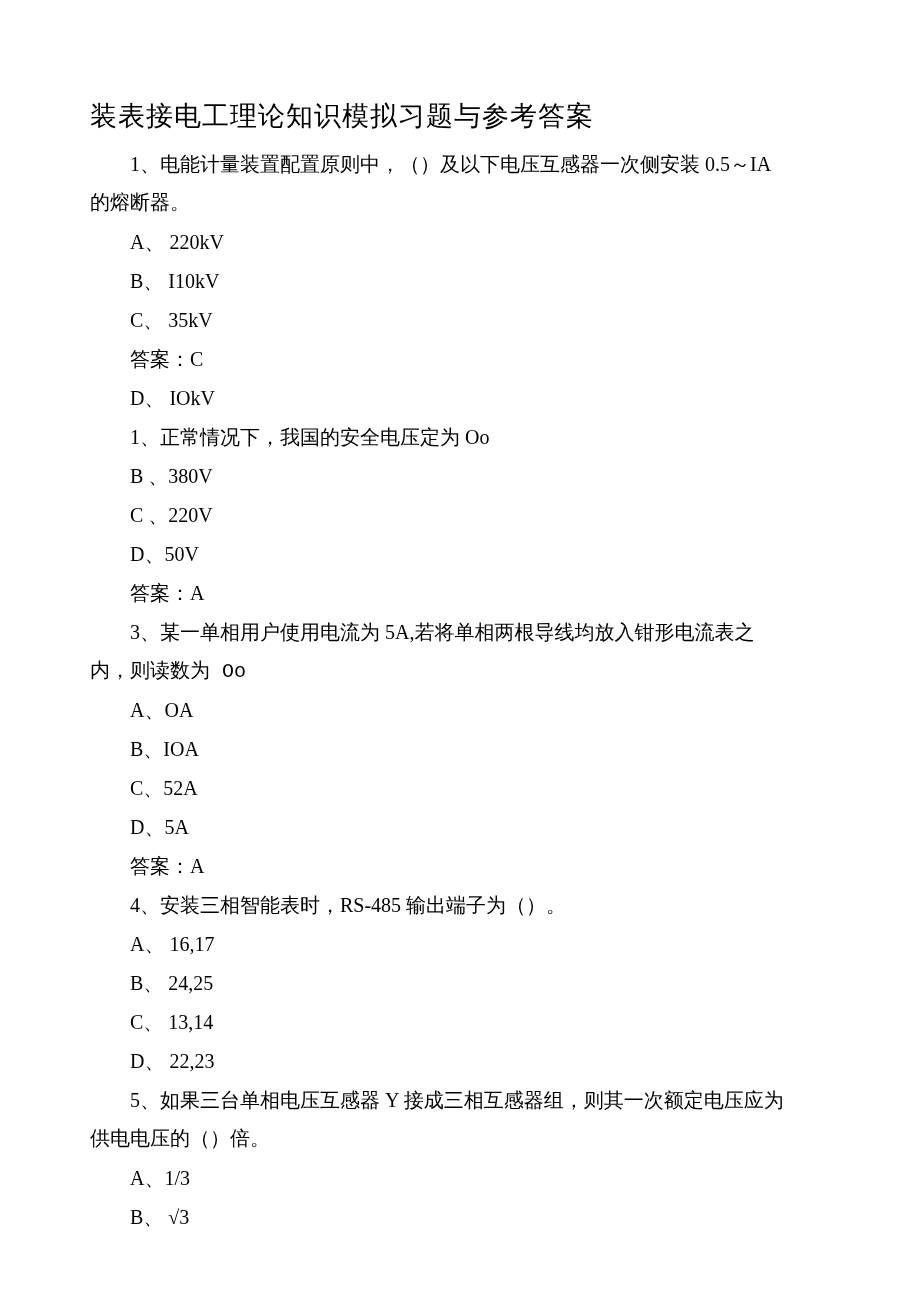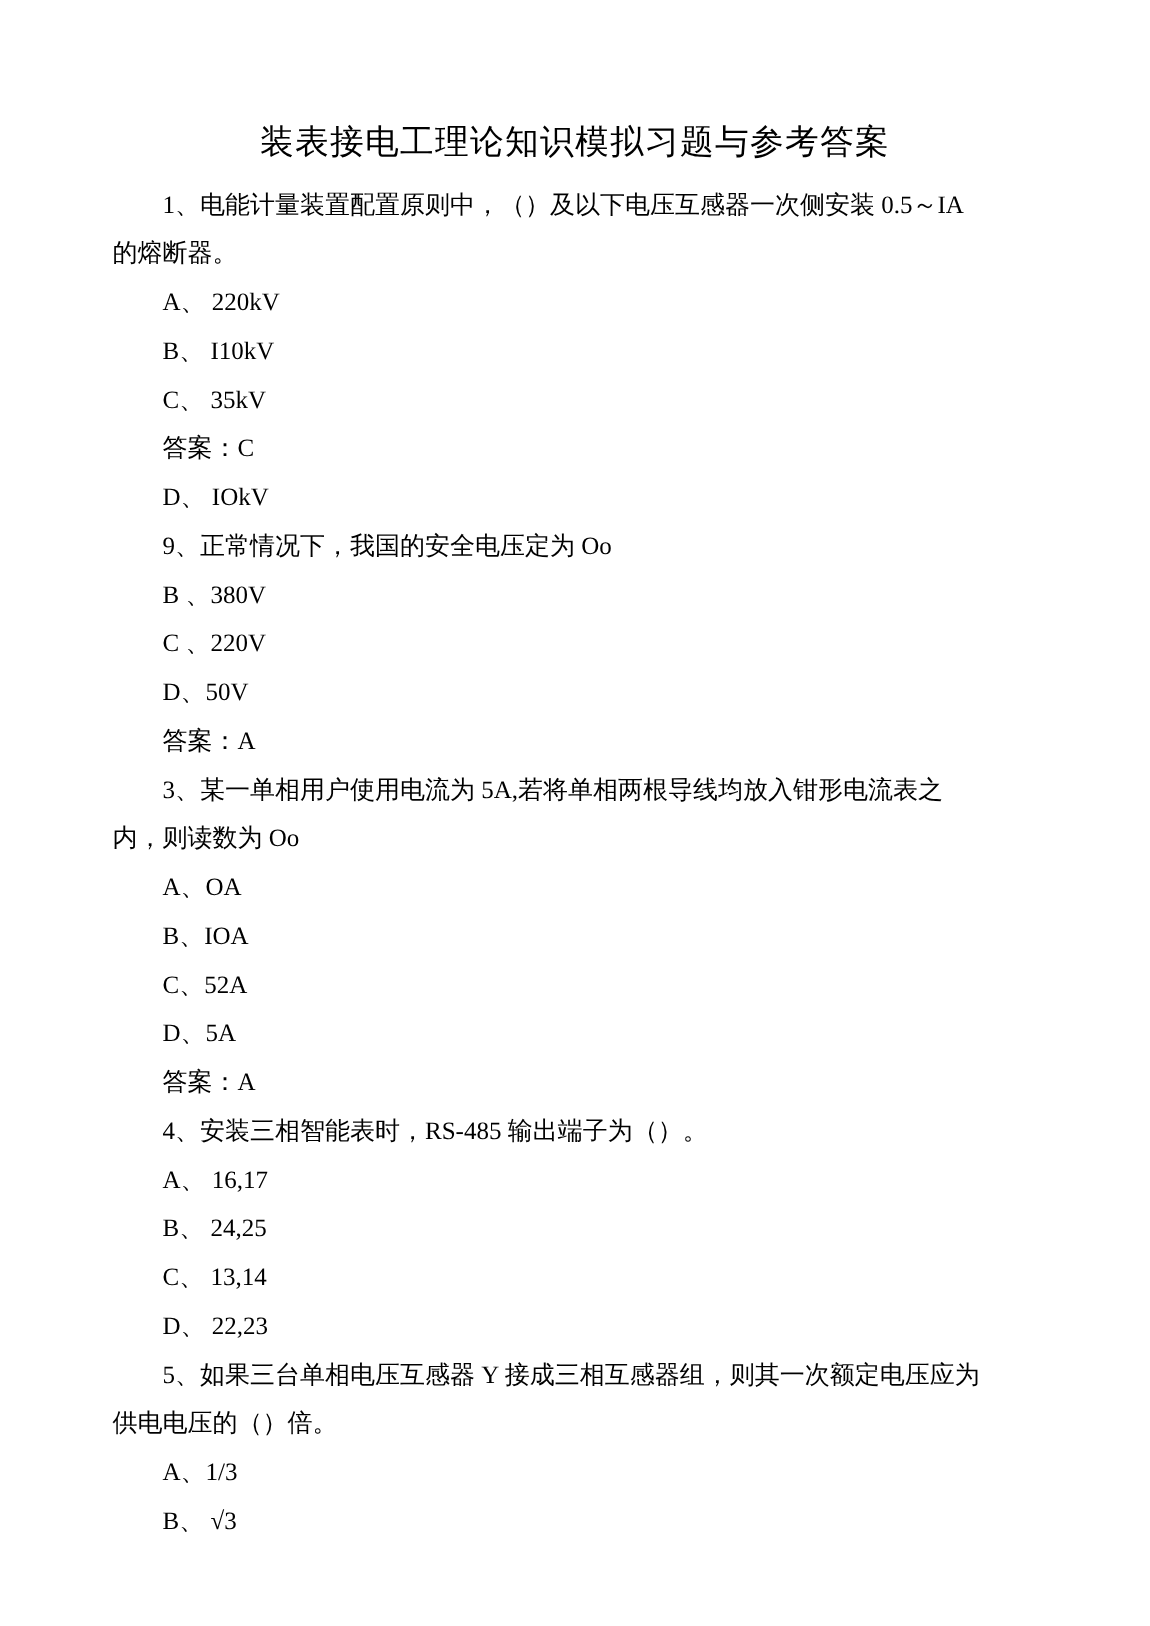--- a/index.html
+++ b/index.html
@@ -9,49 +9,49 @@
     background: #ffffff;
     font-family: "SimSun", "宋体", serif;
     color: #000000;
   }
   .page {
     padding: 90px 90px 60px 90px;
     font-size: 20px;
     line-height: 1.95;
   }
   .title {
-    text-align: center;
     font-size: 27px;
     font-weight: normal;
     margin-bottom: 2px;
     letter-spacing: 1px;
-    font-family: Liberation Mono, monospace;
+    font-family: Liberation Sans, sans-serif;
   }
   .para {
     text-indent: 2em;
   }
   .para.noindent {
     text-indent: 0;
+    font-family: Liberation Mono, monospace;
   }
 </style>
 </head>
 <body>
 
 <div class="page">
   <div class="title">装表接电工理论知识模拟习题与参考答案</div>
 
   <div class="para">1、电能计量装置配置原则中，（）及以下电压互感器一次侧安装 0.5～IA</div>
   <div class="para noindent">的熔断器。</div>
   <div class="para">A、 220kV</div>
   <div class="para">B、 I10kV</div>
   <div class="para">C、 35kV</div>
   <div class="para">答案：C</div>
   <div class="para">D、 IOkV</div>
 
-  <div class="para">9、正常情况下，我国的安全电压定为 Oo</div>
+  <div class="para">1、正常情况下，我国的安全电压定为 Oo</div>
   <div class="para">B 、380V</div>
   <div class="para">C 、220V</div>
   <div class="para">D、50V</div>
   <div class="para">答案：A</div>
 
   <div class="para">3、某一单相用户使用电流为 5A,若将单相两根导线均放入钳形电流表之</div>
   <div class="para noindent">内，则读数为 Oo</div>
   <div class="para">A、OA</div>
   <div class="para">B、IOA</div>
   <div class="para">C、52A</div>

